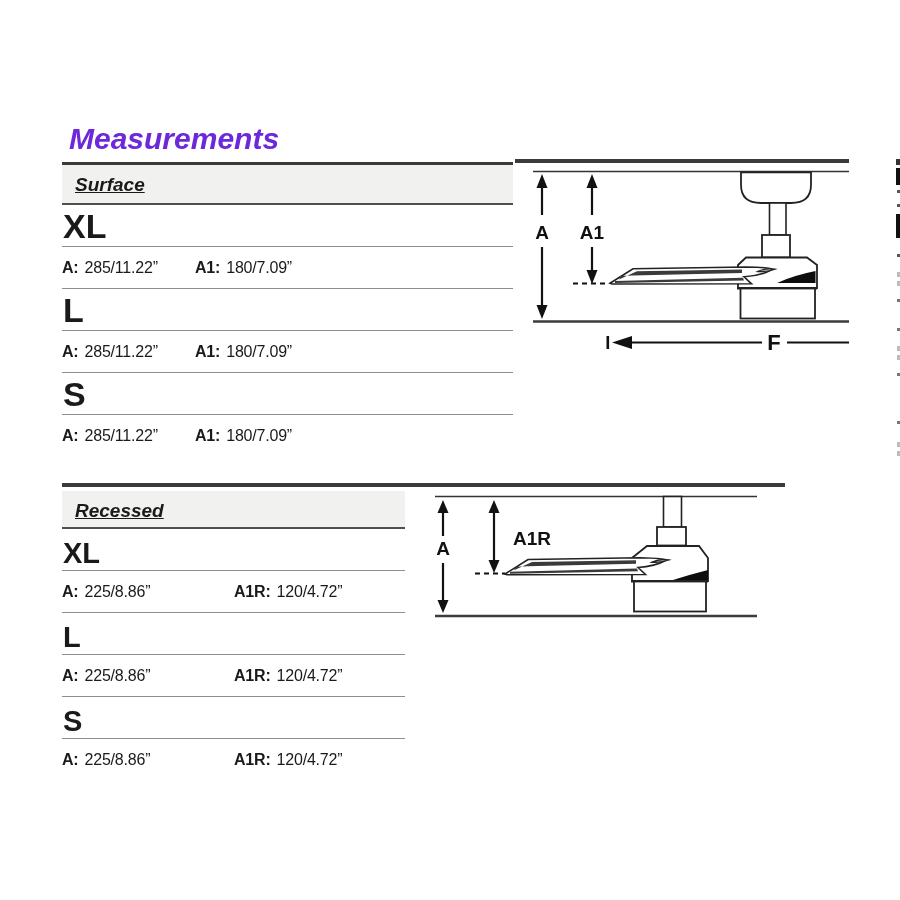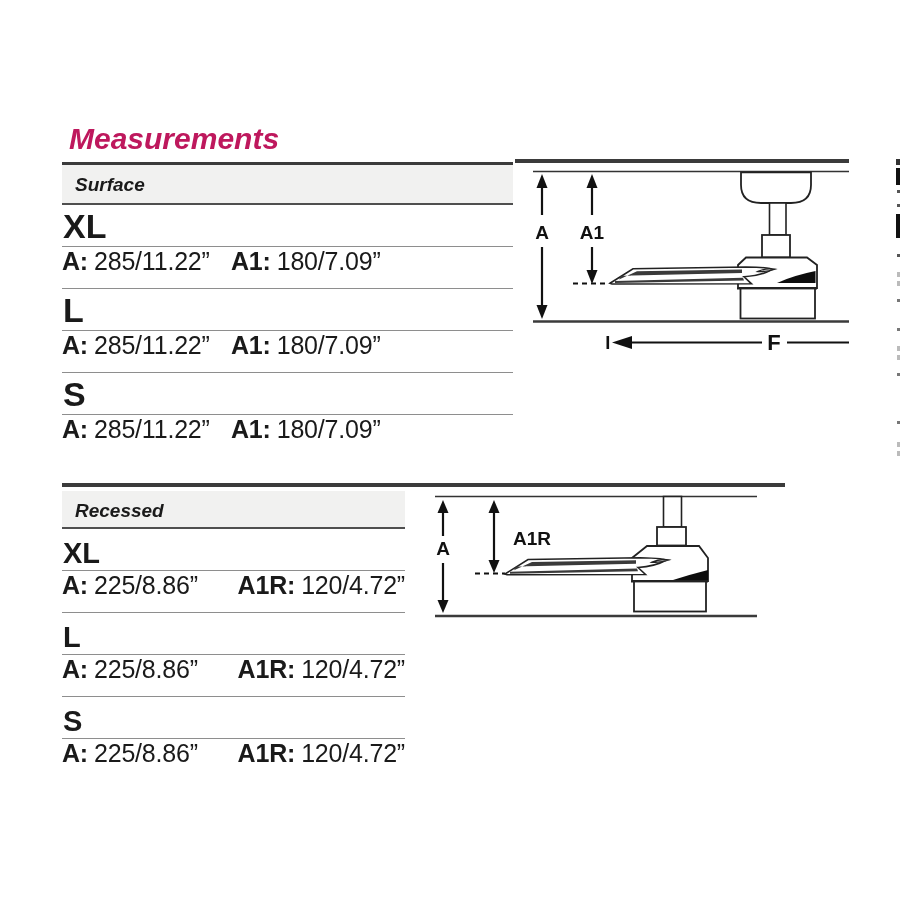--- a/index.html
+++ b/index.html
@@ -1,31 +1,31 @@
 <!DOCTYPE html>
 <html><head>
 <meta charset="utf-8">
 <style>
   html,body{margin:0;padding:0;background:#fff;}
   body{width:900px;height:900px;position:relative;overflow:hidden;
        font-family:"Liberation Sans",sans-serif;color:#1a1a1a;}
   .abs{position:absolute;}
   
-  .page-title{left:69px;top:122px;font-size:30px;font-weight:bold;font-style:italic;color:#be185d;}
+  .page-title{left:69px;top:122px;font-size:30px;font-weight:bold;font-style:italic;color:#6d28d9;}
   
   .spec-table{box-sizing:border-box;}
   .topline{height:3px;background:#3b3b3b;}
-  .band{background:#f1f1f0;border-bottom:2px solid #4f4f4f;box-sizing:border-box;}
+  .band{background:#f1f1f0;border-bottom:2px solid #4f4f4f;box-sizing:border-box;text-decoration:underline;}
   .band .band-label{font-weight:bold;font-style:italic;font-size:19px;display:block;padding:9px 0 0 13px;}
   .size-row{box-sizing:border-box;height:42px;border-bottom:1.5px solid #8e8e8e;
             font-weight:bold;display:flex;align-items:flex-end;padding-left:1px;}
   .surface-size{font-size:34px;}
   .recessed-size{font-size:29px;}
   .data-row{box-sizing:border-box;height:42px;border-bottom:1.5px solid #8e8e8e;
-            display:flex;font-size:25px;letter-spacing:-0.2px;gap:36px;}
+            display:flex;align-items:center;font-size:16px;letter-spacing:-0.2px;}
   .data-row.last{border-bottom:none;}
   .pair{display:inline-block;white-space:nowrap;}
   .pair b{font-weight:bold;margin-right:6px;}
   .s-c1{width:133px;} .s-c2{width:147px;}
   .r-c1{width:172px;}
   
   .big-sep{left:62px;top:483px;width:723px;height:3.5px;background:#3b3b3b;}
   
   .frag{position:absolute;}
   svg text{font-family:"Liberation Sans",sans-serif;}

